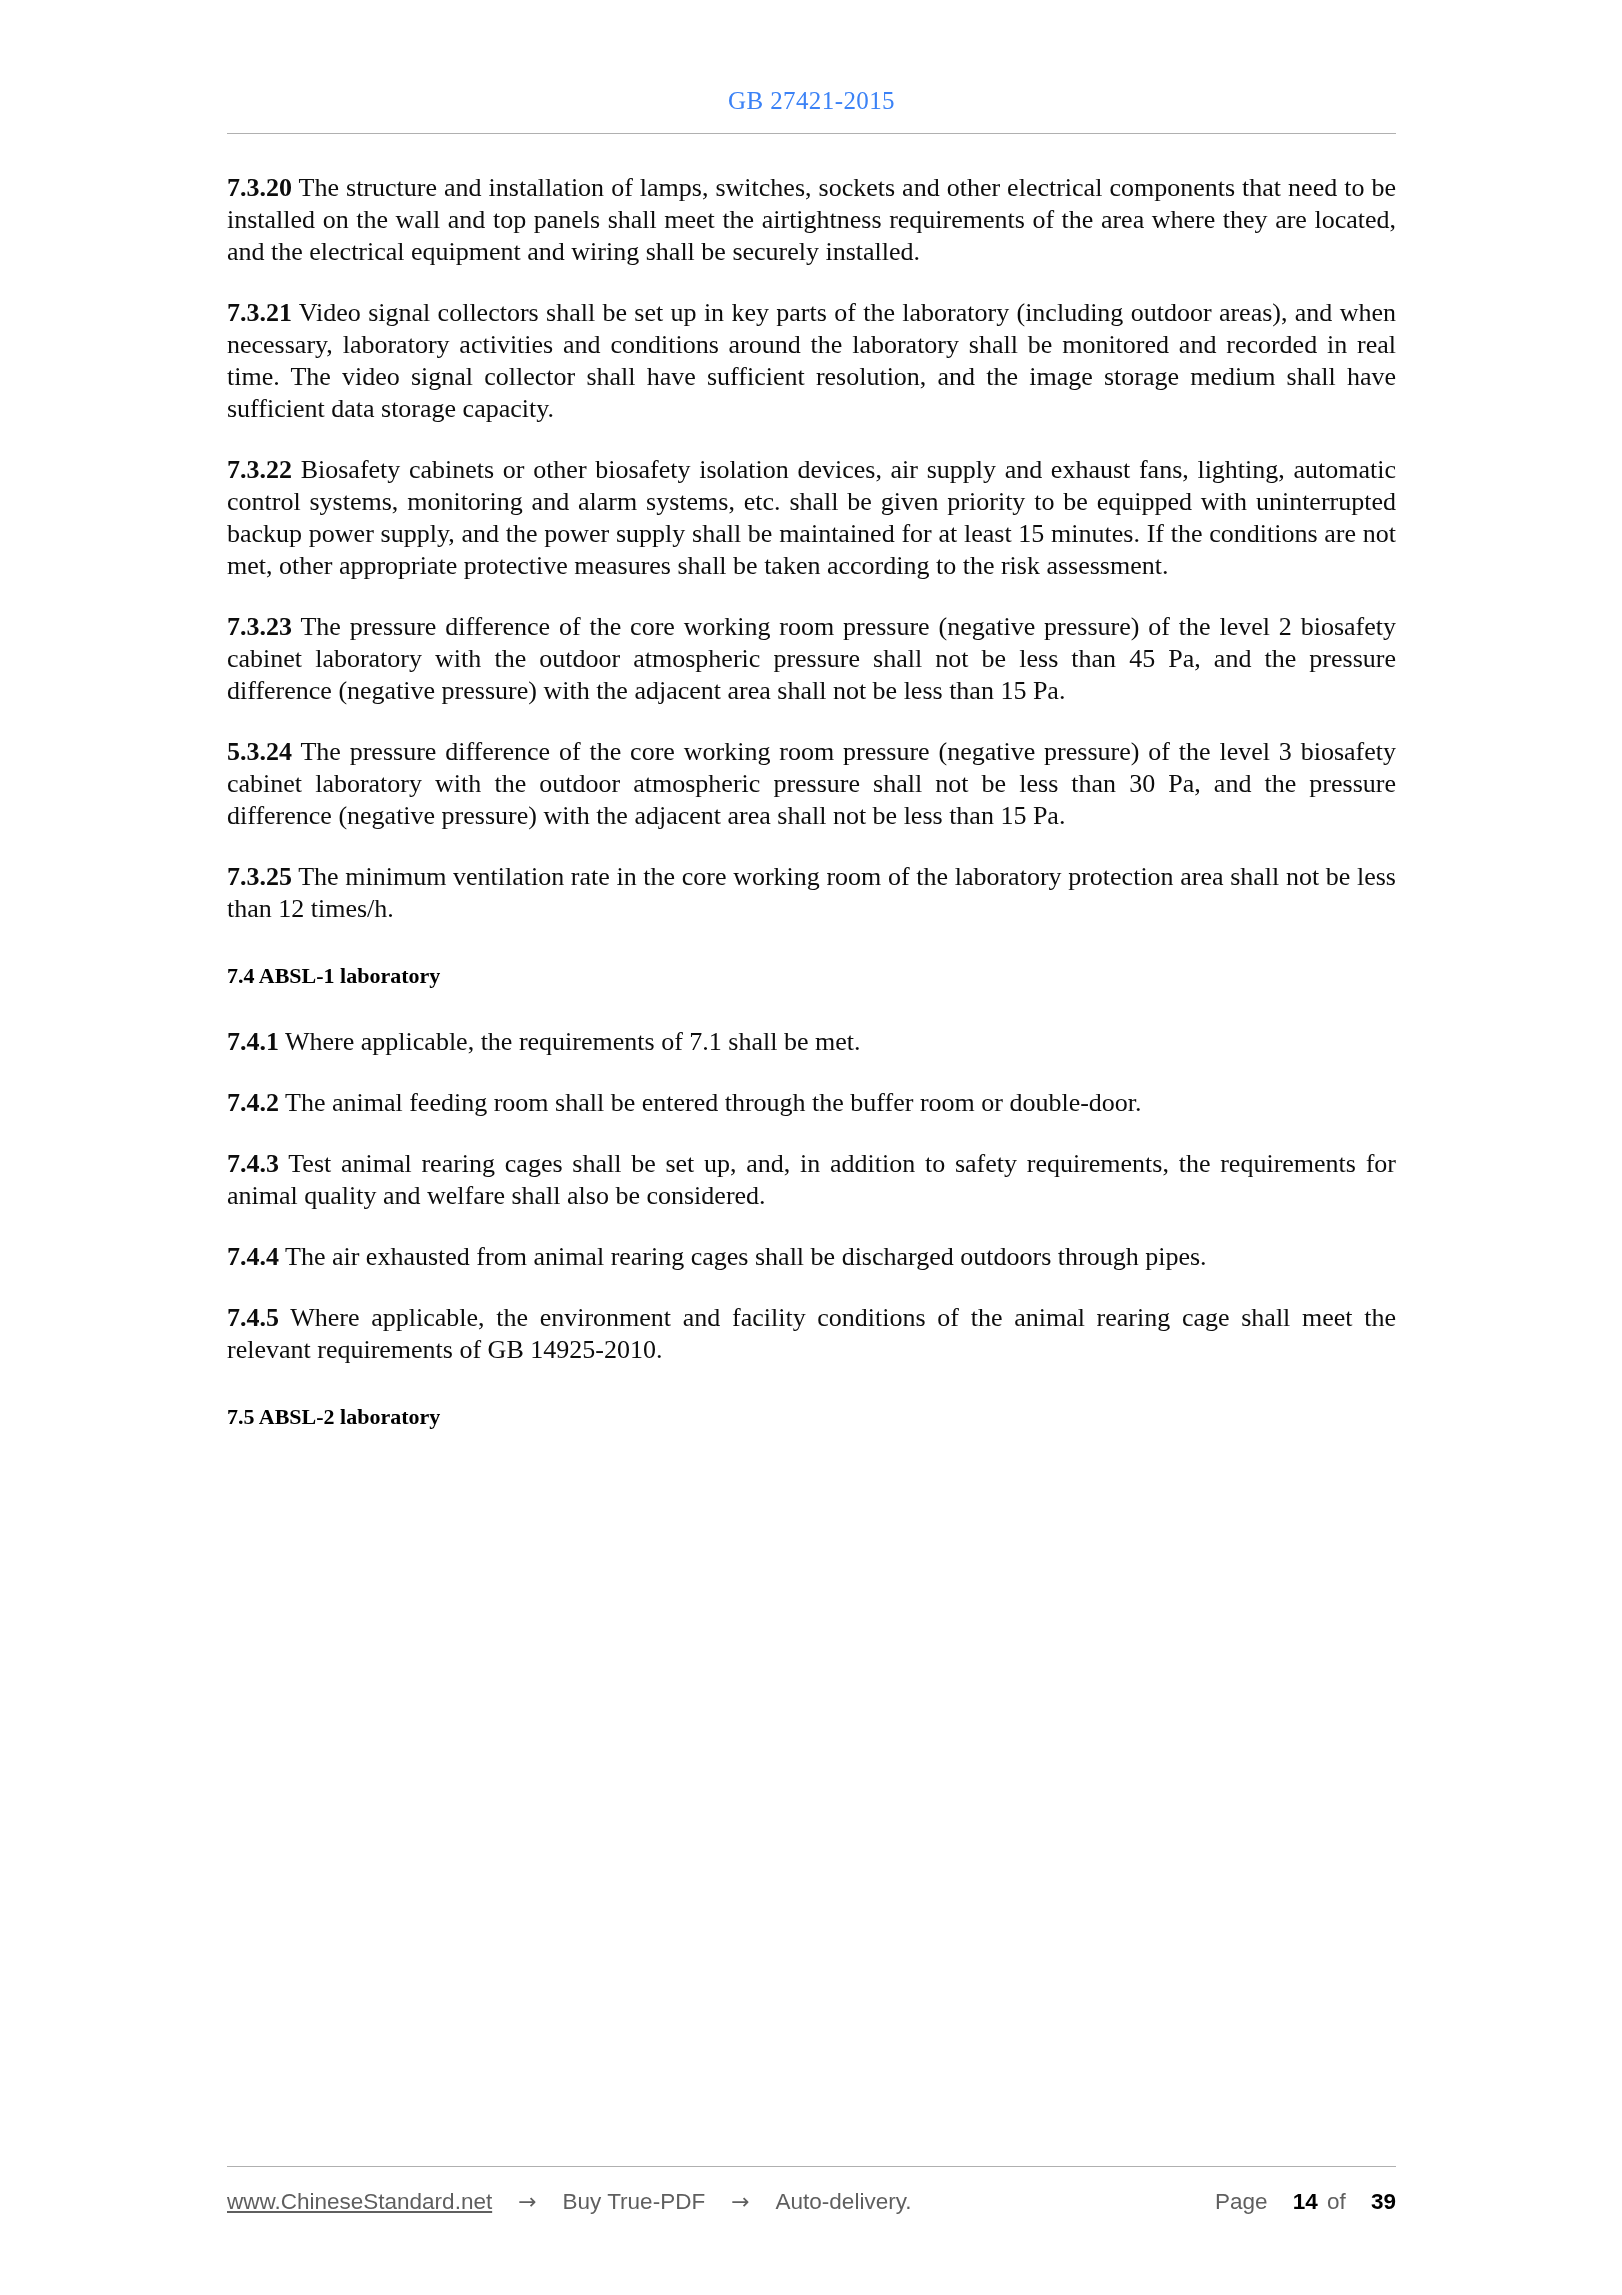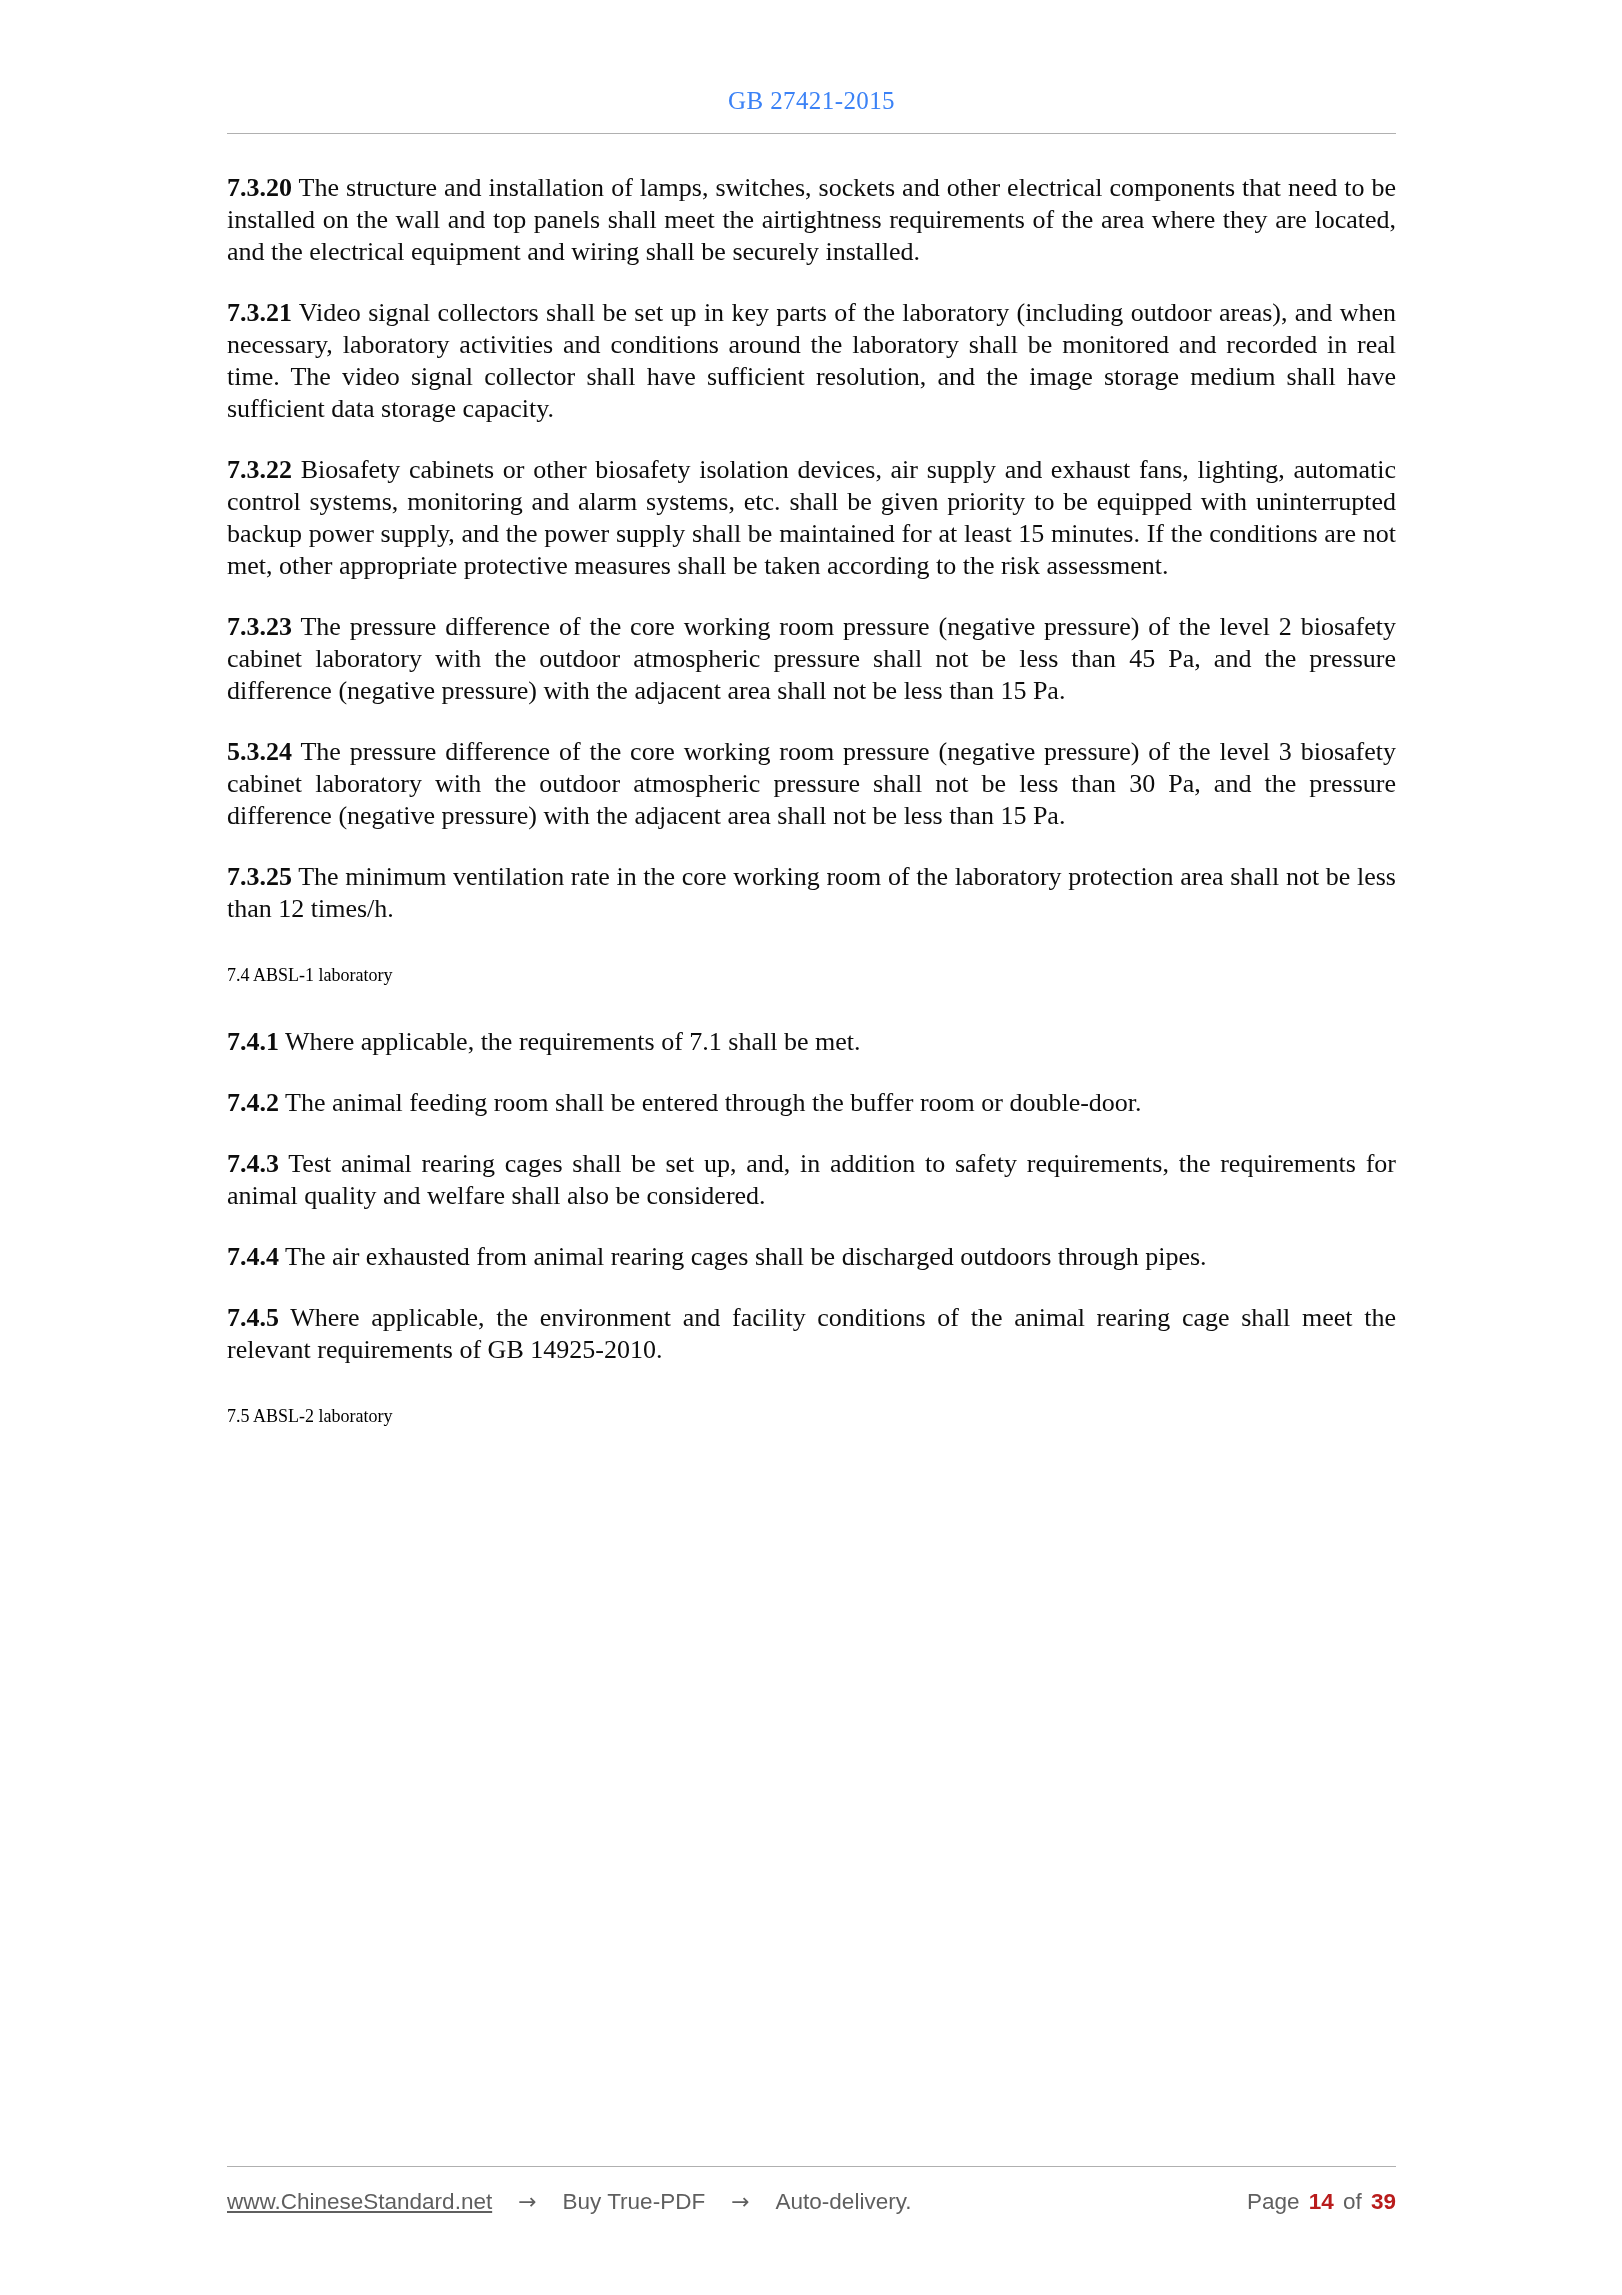--- a/index.html
+++ b/index.html
@@ -42,23 +42,23 @@
     line-height: 32px;
     text-align: justify;
     text-justify: inter-word;
     margin: 0 0 29px 0;
     color: #0d0d0d;
   }
   p.para .num {
     font-weight: bold;
   }
   h2.heading {
-    font-size: 18px;
+    font-size: 22px;
     line-height: 43px;
-    font-weight: normal;
+    font-weight: bold;
     margin: 0 0 29px 0;
   }
   .last-para {
     margin-bottom: 0;
   }
   .footer {
     position: absolute;
     left: 227px;
     right: 227px;
     bottom: 80px;
@@ -91,21 +91,22 @@
   .footer-right {
     margin-left: auto;
     display: flex;
     align-items: flex-start;
     gap: 9.2px;
     white-space: nowrap;
   }
   .footer-right .pagenum,
   .footer-right .pagetotal {
     font-weight: bold;
-    color: #b91c1c;
+    color: #000000;
+    margin-left: 16px;
   }
 </style>
 </head>
 <body>
 
 <div class="page">
 
   <div class="header">
     <span>GB 27421-2015</span>
   </div>

